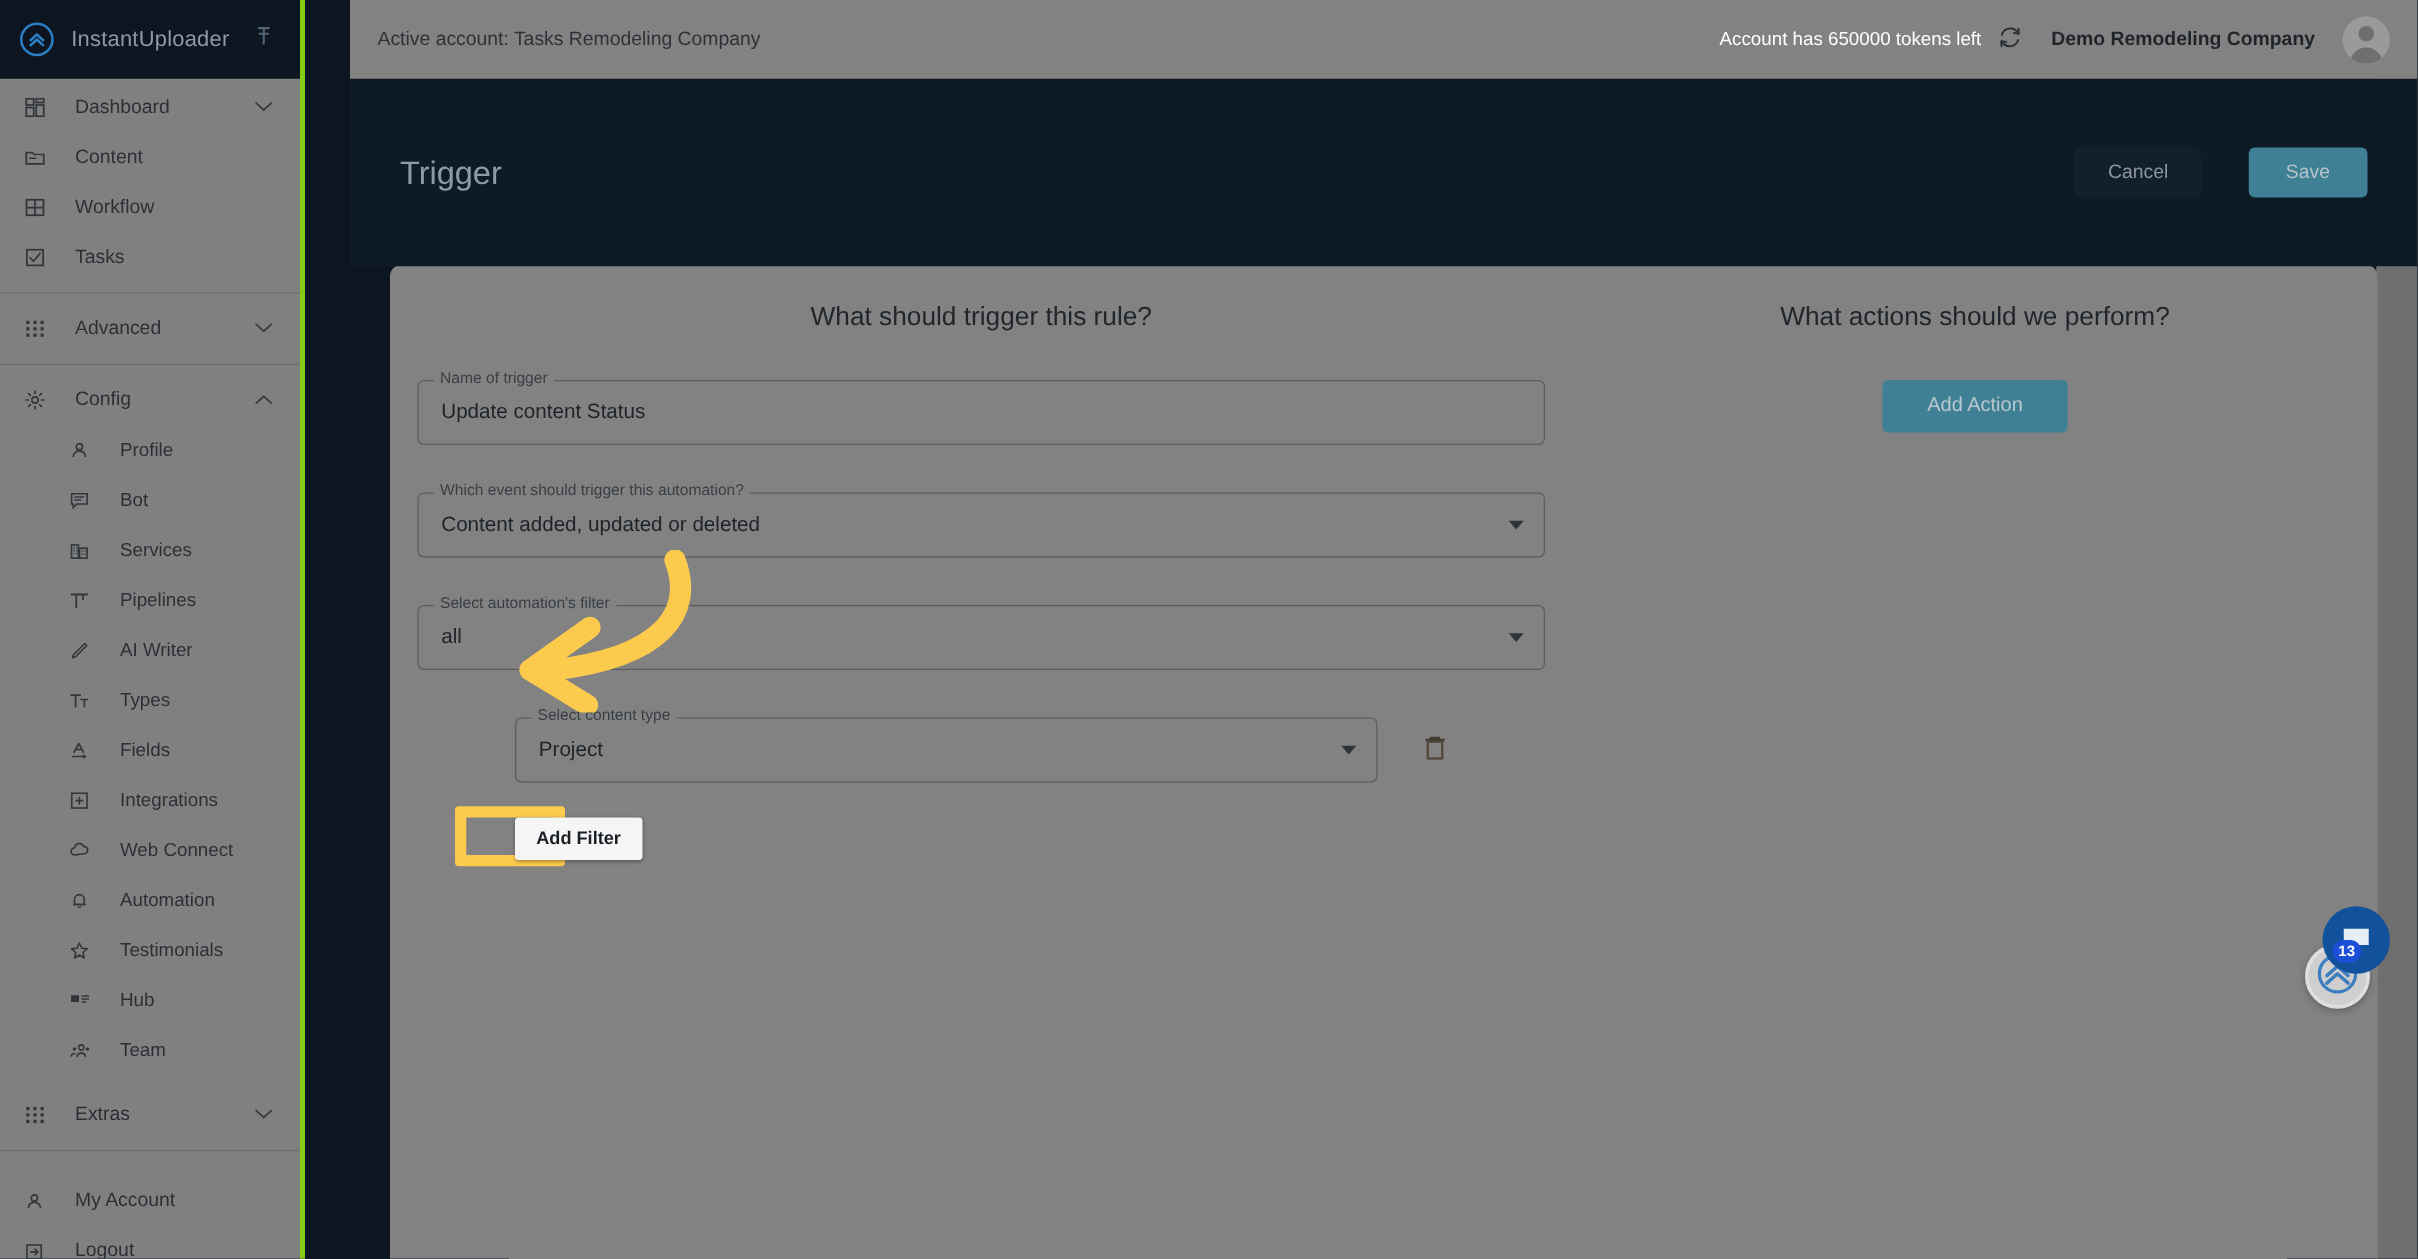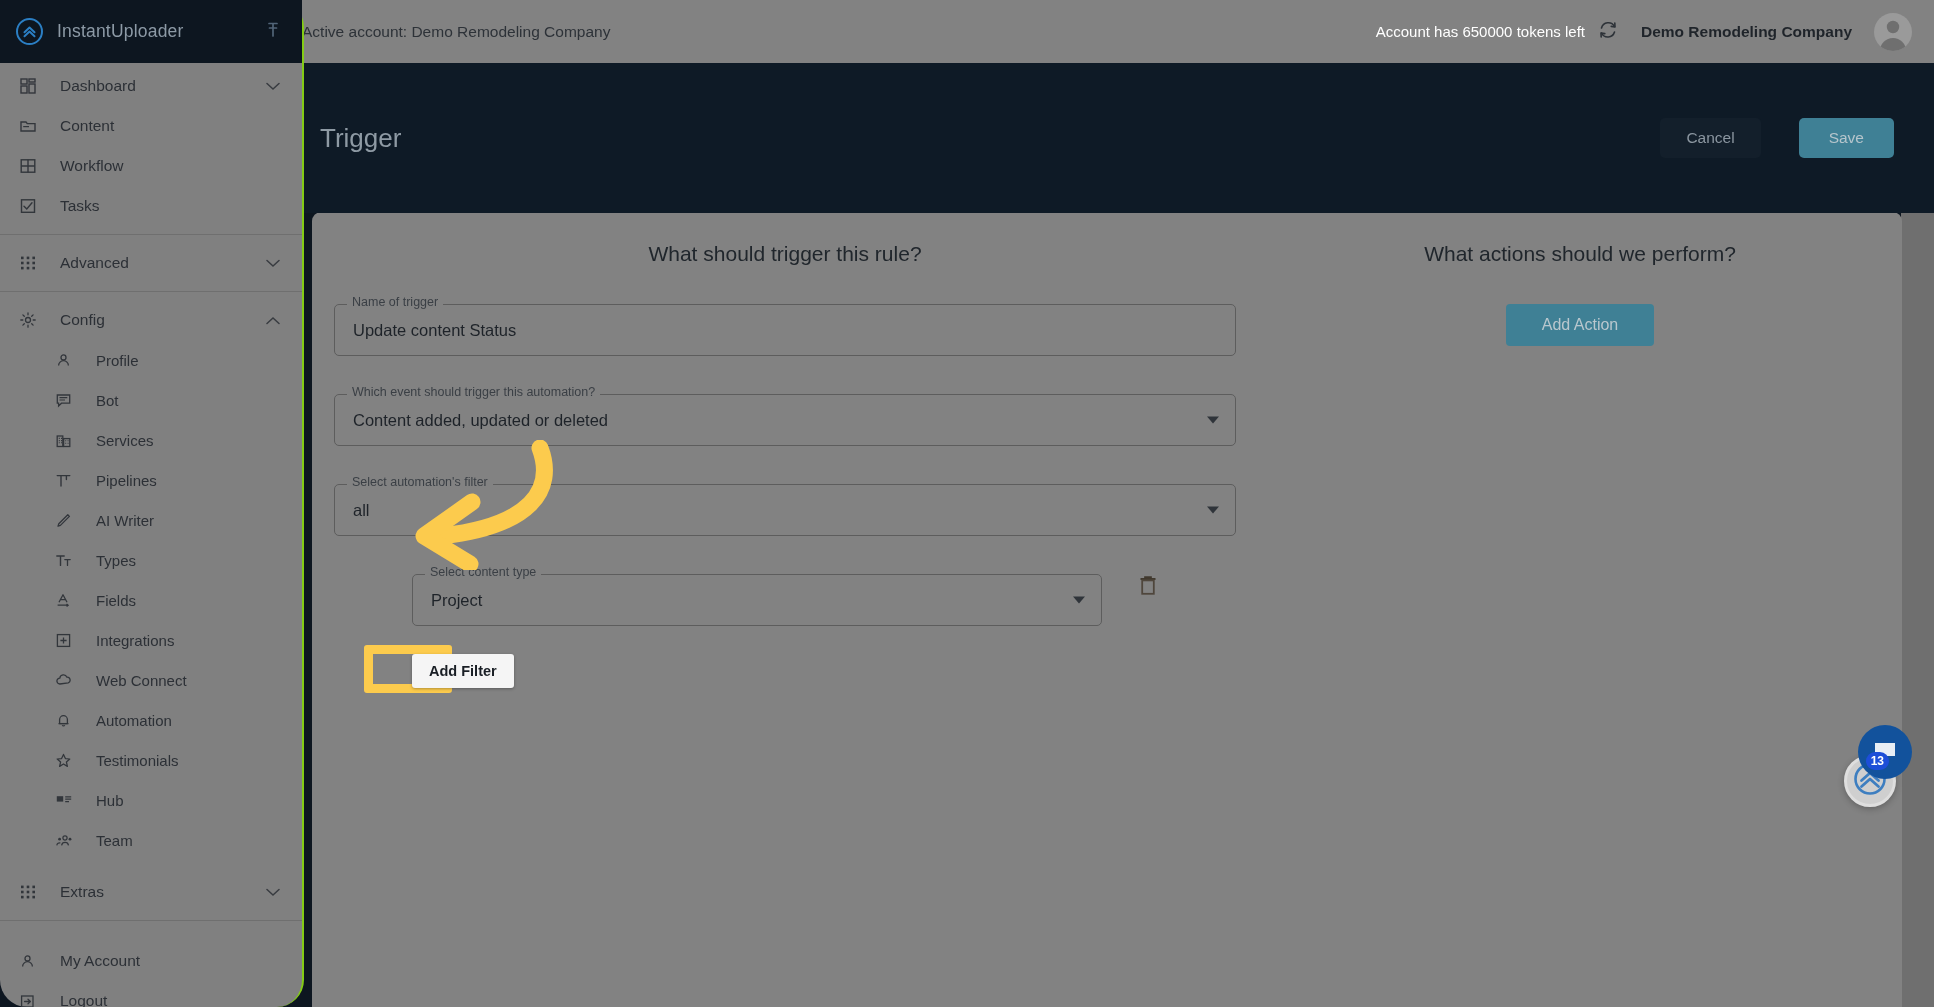--- a/index.html
+++ b/index.html
@@ -1,22 +1,22 @@
 <!DOCTYPE html>
 <html><head>
 <meta charset="utf-8">
 <style>
   * { box-sizing: border-box; margin:0; padding:0; }
   html,body{width:1934px;height:1007px;overflow:hidden;background:#0d1620;
     font-family:"Liberation Sans",sans-serif;}
   #root{position:relative;width:1934px;height:1007px;background:#0d1620;}
 
   
-  #sidebar{position:absolute;left:0;top:0;width:304px;height:1007px;background:#808080;
-           border-right:2px solid #84cc16;z-index:5;border-radius:27px;}
+  #sidebar{position:absolute;left:0;top:0;width:244px;height:1007px;background:#808080;
+           border-right:4px solid #84cc16;z-index:5;}
   #sidebar-head{height:63px;background:#0d1620;display:flex;align-items:center;padding:0 16px;}
   .logo-mark{width:27px;height:27px;border:2.3px solid #2b7fc4;border-radius:50%;
       display:flex;align-items:center;justify-content:center;flex:0 0 auto;}
   .logo-mark svg{display:block;}
   .brand{color:#8d9aa6;font-size:17.5px;margin-left:14px;letter-spacing:.2px;flex:1;}
   .pin{opacity:.85;margin-right:4px;}
 
   .nav{padding-top:3px;}
   .nav-row{display:flex;align-items:center;height:40px;padding-left:20px;color:#2c3036;
       font-size:15.5px;cursor:pointer;}
@@ -60,21 +60,21 @@
   .field{position:relative;height:52px;margin:0 auto 38px auto;width:902px;}
   .field .box{position:absolute;inset:0;border:1px solid #5d5d5d;border-radius:5px;}
   .field .legend{position:absolute;left:13px;top:-8px;background:#828282;padding:0 5px;
       font-size:12.5px;color:#3a3f45;line-height:1;}
   .field .val{position:absolute;left:19px;top:50%;transform:translateY(-50%);
       font-size:16.5px;color:#1e2329;}
   .field .caret{position:absolute;right:17px;top:50%;transform:translateY(-50%);
       width:0;height:0;border-left:6px solid transparent;border-right:6px solid transparent;
       border-top:7px solid #2f343a;}
   .field.short{width:690px;margin-left:0;}
-  .row-ct{display:flex;align-items:flex-start;gap:0;width:746px;margin:0 auto 0 auto;}
+  .row-ct{display:flex;align-items:center;gap:0;width:746px;margin:0 auto 0 auto;}
   .trash{margin-left:28px;cursor:pointer;opacity:.9;}
 
   .addfilter-wrap{position:relative;width:746px;margin:28px auto 0 auto;}
   .btn-addfilter{position:relative;background:#f5f5f5;color:#1a1f25;border:none;border-radius:3px;
       padding:9px 17px;font-size:14.5px;font-weight:bold;cursor:pointer;font-family:inherit;
       box-shadow:0 1px 3px rgba(0,0,0,.3);}
   .hl-box{position:absolute;background:transparent;border:9px solid #fccb4d;border-radius:3px;
       pointer-events:none;}
 
   .btn-addaction{display:block;margin:0 auto;background:#3f8095;color:#b9c7ce;border:none;
@@ -374,21 +374,21 @@
               <rect x="1.6" y="2" width="11.4" height="11" fill="none" stroke="#2c3036" stroke-width="1.3"></rect>
               <path d="M4.5 7.5 H10 M8 5.2 L10.4 7.5 L8 9.8" fill="none" stroke="#2c3036" stroke-width="1.3" stroke-linecap="round" stroke-linejoin="round"></path>
             </svg>
           </span>
         <span class="tx">Logout</span>
       </div>
     </nav>
   </aside>
 
   <header id="topbar">
-    <span class="acct">Active account: Demo Remodeling Company</span>
+    <span class="acct">Active account: Tasks Remodeling Company</span>
     <div class="right">
       <span class="tokens">
         <span>Account has 650000 tokens left</span>
         <span>
           <svg width="22" height="20" viewBox="0 0 22 20">
             <path d="M17.5 6.5 A7 7 0 0 0 4.5 8" fill="none" stroke="#2d3238" stroke-width="1.6" stroke-linecap="round"></path>
             <path d="M4.5 13 A7 7 0 0 0 17.5 12" fill="none" stroke="#2d3238" stroke-width="1.6" stroke-linecap="round"></path>
             <path d="M17.8 3 L18 7 L14.2 6.4" fill="none" stroke="#2d3238" stroke-width="1.6" stroke-linecap="round" stroke-linejoin="round"></path>
             <path d="M4.2 17 L4 13 L7.8 13.6" fill="none" stroke="#2d3238" stroke-width="1.6" stroke-linecap="round" stroke-linejoin="round"></path>
           </svg>

